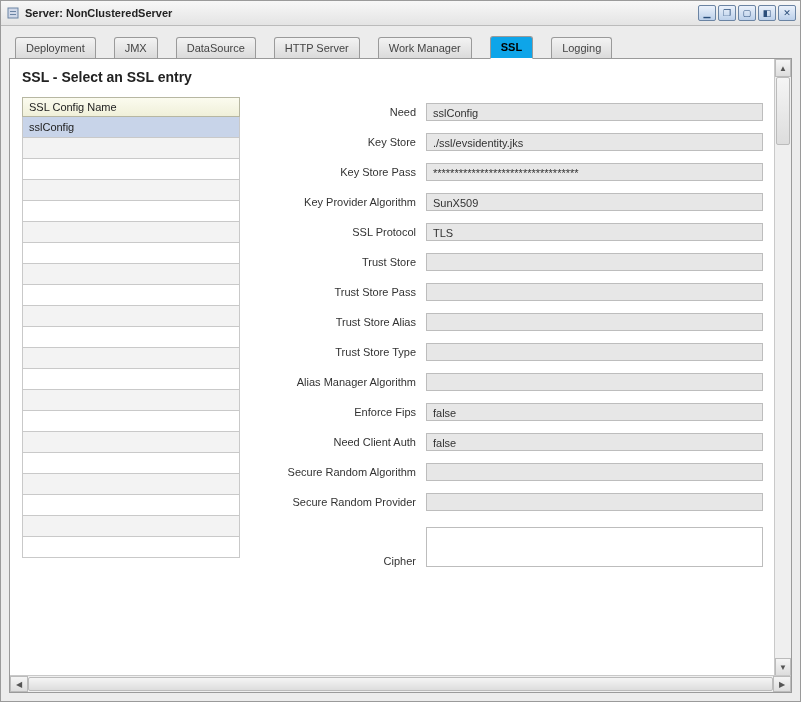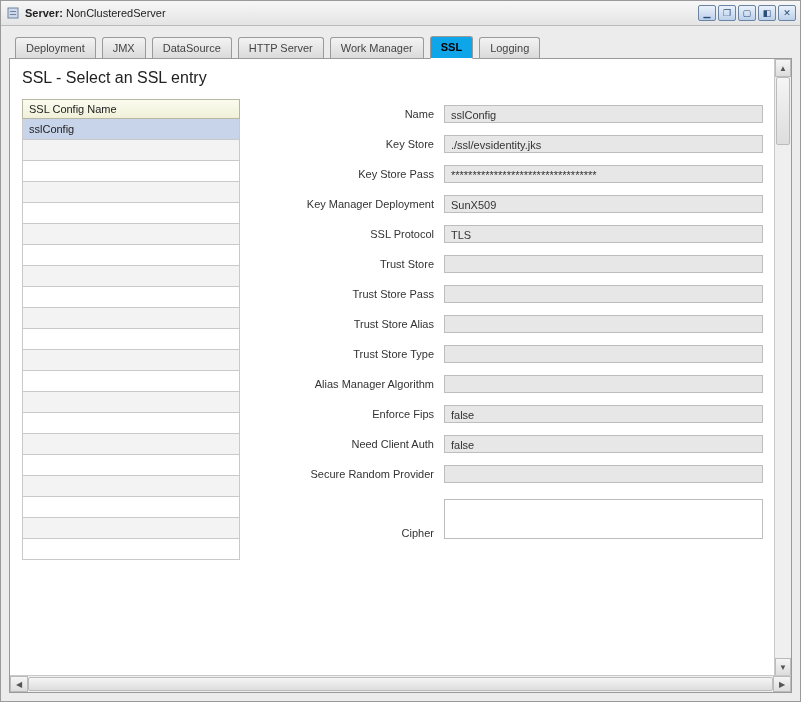--- a/index.html
+++ b/index.html
@@ -1,30 +1,30 @@
 <!DOCTYPE html>
 <html><head>
 <meta charset="utf-8">
 <style>
 html,body{margin:0;padding:0;font-family:Tahoma,Arial,sans-serif;font-size:11px;background:#ececec;color:#222}
 .window{width:801px;height:702px;background:#ececec;display:flex;flex-direction:column;box-sizing:border-box;position:relative;border:1px solid #9a9a9a}
 .titlebar{height:24px;background:linear-gradient(#f7f7f7,#e4e4e4);display:flex;align-items:center;padding:0 4px;border-bottom:1px solid #bbb}
 .titlebar .ticon{width:16px;height:16px;margin-right:4px;display:flex;align-items:center;justify-content:center}
 .titlebar .title{font-weight:bold;flex:0 0 auto}
-.titlebar .title-val{font-weight:normal}
+.titlebar .title-val{font-weight:bold}
 .titlebar .spacer{flex:1}
 .winbtns{display:flex;gap:2px}
 .winbtn{width:16px;height:14px;border:1px solid #6b84a3;background:linear-gradient(#eaf1fb,#bcd0ea);border-radius:2px;display:flex;align-items:center;justify-content:center;font-size:9px;line-height:9px;color:#2a4d7a;cursor:pointer}
-.tabs-row{height:26px;padding:6px 10px 0 14px;display:flex;align-items:flex-end;gap:6px}
+.tabs-row{height:26px;padding:6px 10px 0 14px;display:flex;align-items:flex-end;gap:18px}
 .tab{padding:4px 10px 5px 10px;background:linear-gradient(#f3f3f3,#d9d9d9);border:1px solid #9a9a9a;border-bottom:none;border-radius:3px 3px 0 0;color:#444;cursor:pointer;position:relative;top:1px}
 .tab.active{background:#0ea5e9;color:#000;font-weight:bold;z-index:2;border-bottom:1px solid #fff}
 .content-border{margin:0 8px 8px 8px;border:1px solid #9a9a9a;background:#fff;flex:1;position:relative;overflow:hidden}
 .content-scroll{position:absolute;inset:0;overflow:hidden}
-.subtitle{font-weight:normal;font-size:16px;padding:10px 0 12px 4px}
-.body{display:flex;padding:0 4px 4px 4px;gap:22px}
+.subtitle{font-weight:bold;font-size:14px;padding:10px 0 12px 4px}
+.body{display:flex;padding:0 4px 4px 4px;gap:4px}
 .listcol{width:218px}
 .listhead{background:linear-gradient(#fbfbef,#f0f0d9);border:1px solid #b7b7a2;height:18px;line-height:18px;padding:0 6px}
 .listrow{height:20px;line-height:20px;border:1px solid #c9c9c9;border-top:none;padding:0 6px;background:#f3f3f3}
 .listrow.sel{background:#c8d4e9}
 .listrow.alt{background:#ffffff}
 .formcol{flex:1}
 .formrow{display:flex;align-items:center;height:30px}
 .formlabel{width:172px;text-align:right;padding-right:10px;color:#333}
 .formfield{flex:1}
 .ro{background:#e7e7e7;border:1px solid #bdbdbd;height:18px;line-height:18px;padding:0 6px;color:#333;font-size:11px;width:100%;box-sizing:border-box}
@@ -101,39 +101,39 @@
                 <div class="listrow"></div>
                 <div class="listrow alt"></div>
                 <div class="listrow"></div>
                 <div class="listrow alt"></div>
                 <div class="listrow"></div>
                 <div class="listrow alt"></div>
               </div>
           </div>
           <div class="formcol" id="formcol">
               <div class="formrow">
-                <div class="formlabel">Name</div>
+                <div class="formlabel">Need</div>
                 <div class="formfield">
                   <div class="ro">sslConfig</div>
                 </div>
               </div>
               <div class="formrow">
                 <div class="formlabel">Key Store</div>
                 <div class="formfield">
                   <div class="ro">./ssl/evsidentity.jks</div>
                 </div>
               </div>
               <div class="formrow">
                 <div class="formlabel">Key Store Pass</div>
                 <div class="formfield">
                   <div class="ro">**********************************</div>
                 </div>
               </div>
               <div class="formrow">
-                <div class="formlabel">Key Manager Deployment</div>
+                <div class="formlabel">Key Provider Algorithm</div>
                 <div class="formfield">
                   <div class="ro">SunX509</div>
                 </div>
               </div>
               <div class="formrow">
                 <div class="formlabel">SSL Protocol</div>
                 <div class="formfield">
                   <div class="ro">TLS</div>
                 </div>
               </div>
@@ -170,20 +170,26 @@
               <div class="formrow">
                 <div class="formlabel">Enforce Fips</div>
                 <div class="formfield">
                   <div class="ro">false</div>
                 </div>
               </div>
               <div class="formrow">
                 <div class="formlabel">Need Client Auth</div>
                 <div class="formfield">
                   <div class="ro">false</div>
+                </div>
+              </div>
+              <div class="formrow">
+                <div class="formlabel">Secure Random Algorithm</div>
+                <div class="formfield">
+                  <div class="ro"></div>
                 </div>
               </div>
               <div class="formrow">
                 <div class="formlabel">Secure Random Provider</div>
                 <div class="formfield">
                   <div class="ro"></div>
                 </div>
               </div>
               <div class="formrow" style="height: 48px; align-items: flex-end; padding-top: 2px;">
                 <div class="formlabel">Cipher</div>

